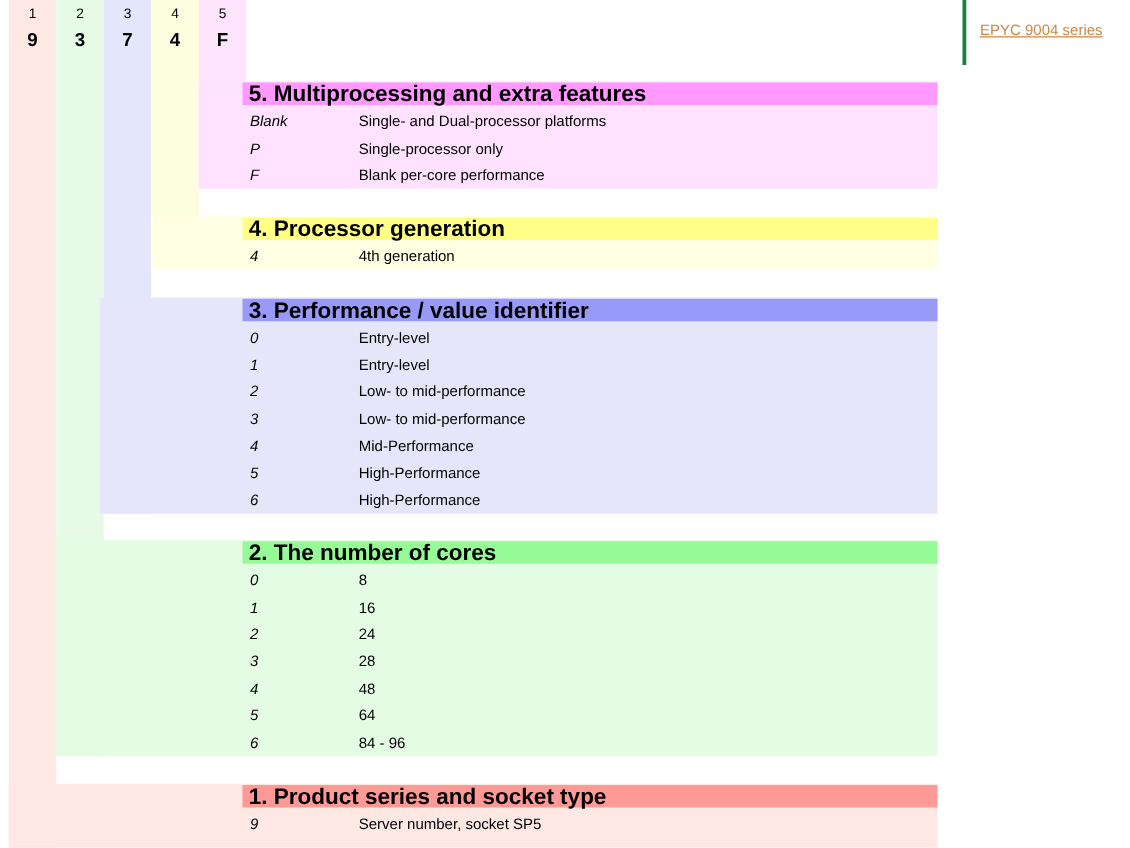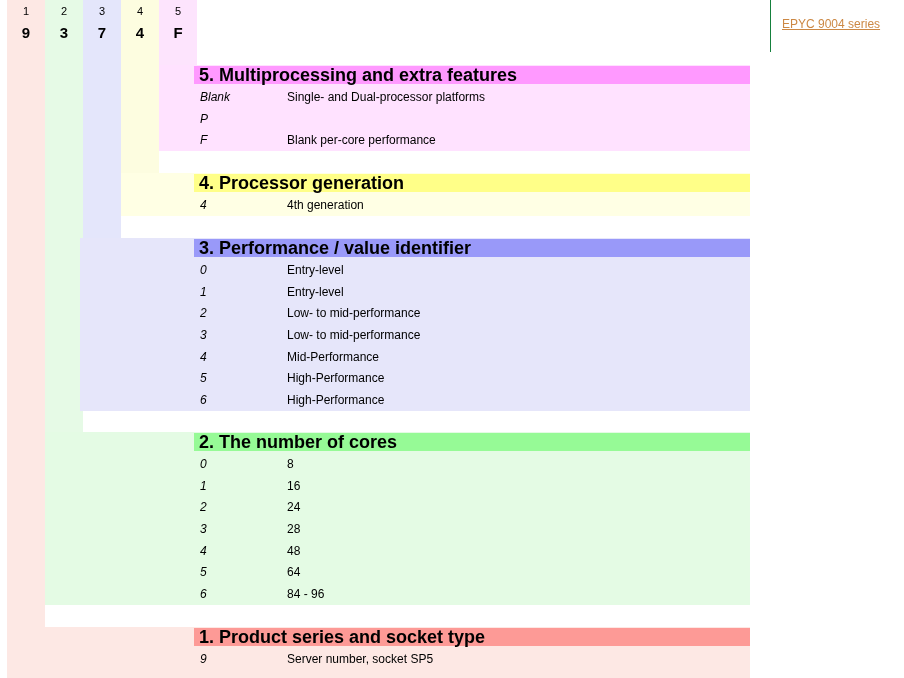--- a/index.html
+++ b/index.html
@@ -95,21 +95,21 @@
     color: #000;
   }
 
   
   #series-link-wrap {
     position: absolute;
     left: 770px;
     top: 0;
     width: 134px;
     height: 52px;
-    border-left: 1px solid #15803d;
+    border-left: 3px solid #15803d;
     box-sizing: border-box;
   }
   #series-link {
     position: absolute;
     left: 11px;
     top: 17px;
     font-size: 12px;
     color: #cc8844;
     text-decoration: underline;
     cursor: pointer;
@@ -151,20 +151,21 @@
 <div class="section">
   <div class="section-body" style="left: 159px; top: 65px; width: 591px; height: 86px; background: rgb(255, 226, 255);"></div>
   <div class="section-head" style="top: 66px; background: rgb(255, 153, 255);">5. Multiprocessing and extra features</div>
   <div class="rows" style="top:87px;">
     <div class="row">
       <span class="key">Blank</span>
       <span class="desc">Single- and Dual-processor platforms</span>
     </div>
     <div class="row">
       <span class="key">P</span>
+      <span class="desc">Single-processor only</span>
     </div>
     <div class="row">
       <span class="key">F</span>
       <span class="desc">Blank per-core performance</span>
     </div>
   </div>
 </div>
 
 <div class="section">
   <div class="section-body" style="left: 121px; top: 173px; width: 629px; height: 43px; background: rgb(255, 255, 228);"></div>

